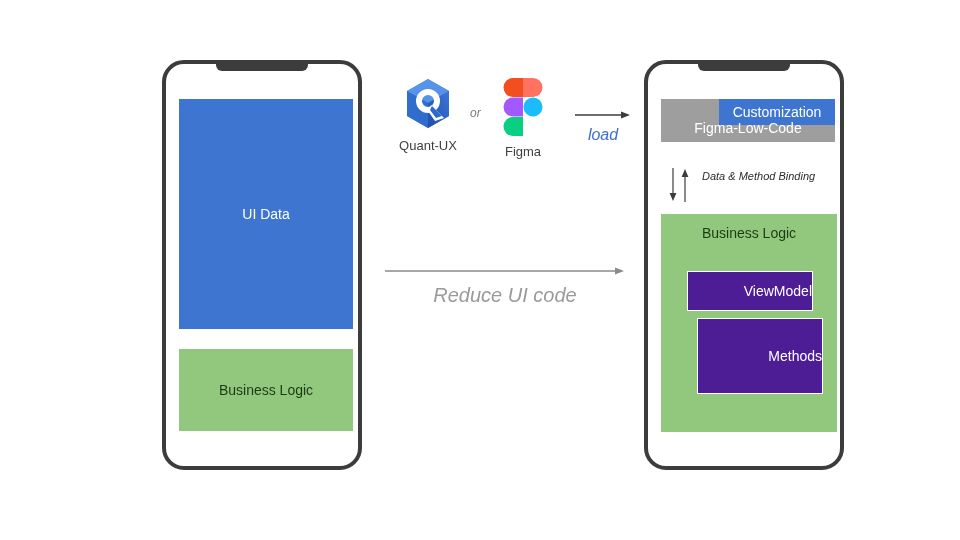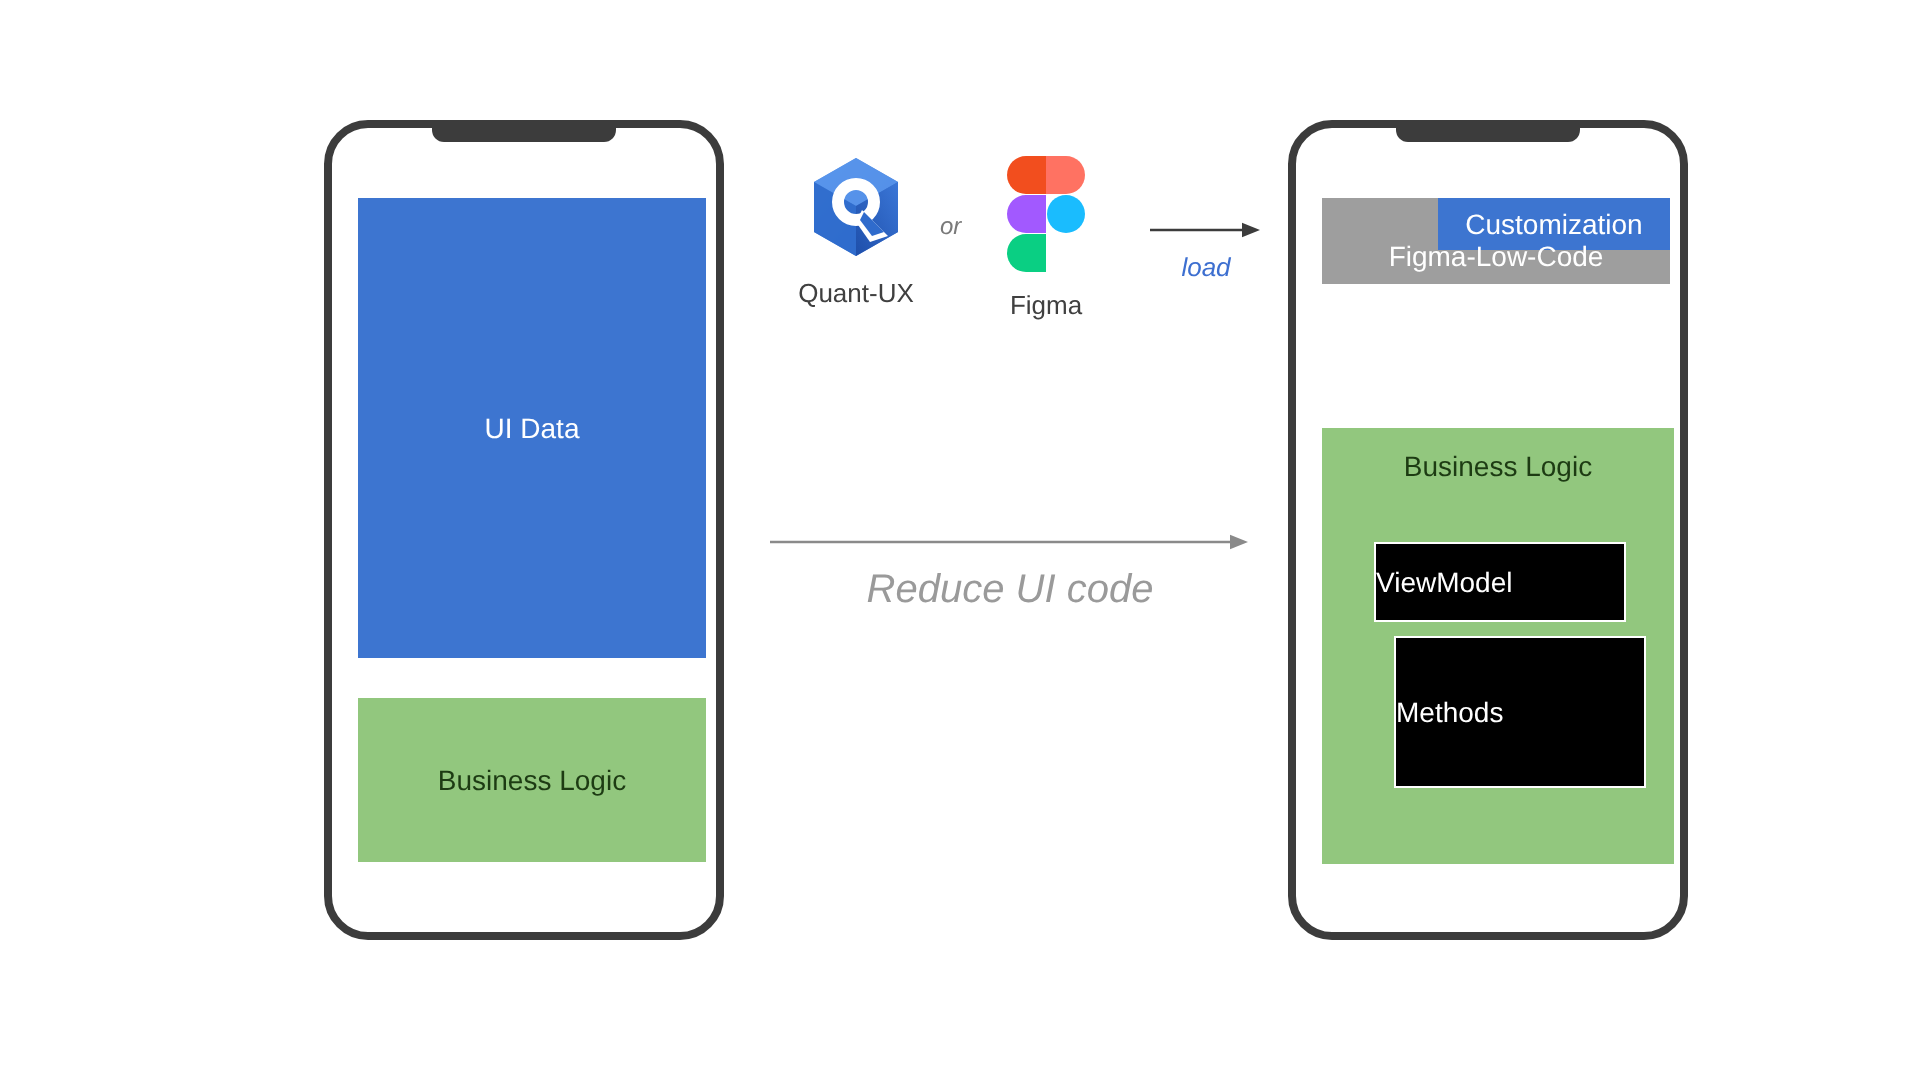--- a/index.html
+++ b/index.html
@@ -127,25 +127,25 @@
   .biz-logic-right > .bl-title {
     position: absolute;
     left: 0; right: 0; top: 11px;
     text-align: center;
     color: #1d3b13;
     font-size: 14px;
   }
   .inner-box {
     position: absolute;
     box-sizing: border-box;
-    background: #000000;
+    background: #4c1d95;
     border: 1.5px solid #ffffff;
     display: flex;
     align-items: center;
-    justify-content: flex-start;
+    justify-content: flex-end;
   }
   .inner-box span {
     color: #ffffff;
     font-size: 14px;
   }
   .viewmodel { left: 26px; top: 57px; width: 126px; height: 40px; }
   .methods   { left: 36px; top: 104px; width: 126px; height: 76px; }
 
   
   .logos {
@@ -174,21 +174,21 @@
   }
 
   .load-arrow {
     position: absolute;
     left: 575px; top: 108px; width: 56px; height: 40px;
   }
   .load-label {
     position: absolute;
     left: 0; right: 0; top: 18px;
     text-align: center;
-    font-size: 13px;
+    font-size: 16px;
     font-style: italic;
     color: #3d6fd0;
   }
 
   .reduce-arrow {
     position: absolute;
     left: 385px; top: 264px; width: 240px; height: 50px;
   }
   .reduce-label {
     position: absolute;
@@ -278,20 +278,32 @@
   <div class="screen">
 
     <div class="block lowcode-wrap">
       <div class="lowcode-gray"></div>
       <div class="customization">
         <span>Customization</span>
       </div>
       <div class="lowcode-label">Figma-Low-Code</div>
     </div>
 
+    <div class="binding">
+      <svg width="30" height="34" viewBox="0 0 30 34">
+        <line x1="7" y1="0" x2="7" y2="27" stroke="#3c3c3c" stroke-width="1.2"></line>
+        <polygon points="7,33 3.6,25 10.4,25" fill="#3c3c3c"></polygon>
+        <line x1="19" y1="7" x2="19" y2="34" stroke="#3c3c3c" stroke-width="1.2"></line>
+        <polygon points="19,1 15.6,9 22.4,9" fill="#3c3c3c"></polygon>
+      </svg>
+      <div class="binding-label">
+        <span>Data &amp; Method</span>
+        <span>Binding</span>
+      </div>
+    </div>
 
     <div class="block biz-logic-right">
       <div class="bl-title">Business Logic</div>
 
       <div class="inner-box viewmodel">
         <span>ViewModel</span>
       </div>
 
       <div class="inner-box methods">
         <span>Methods</span>

